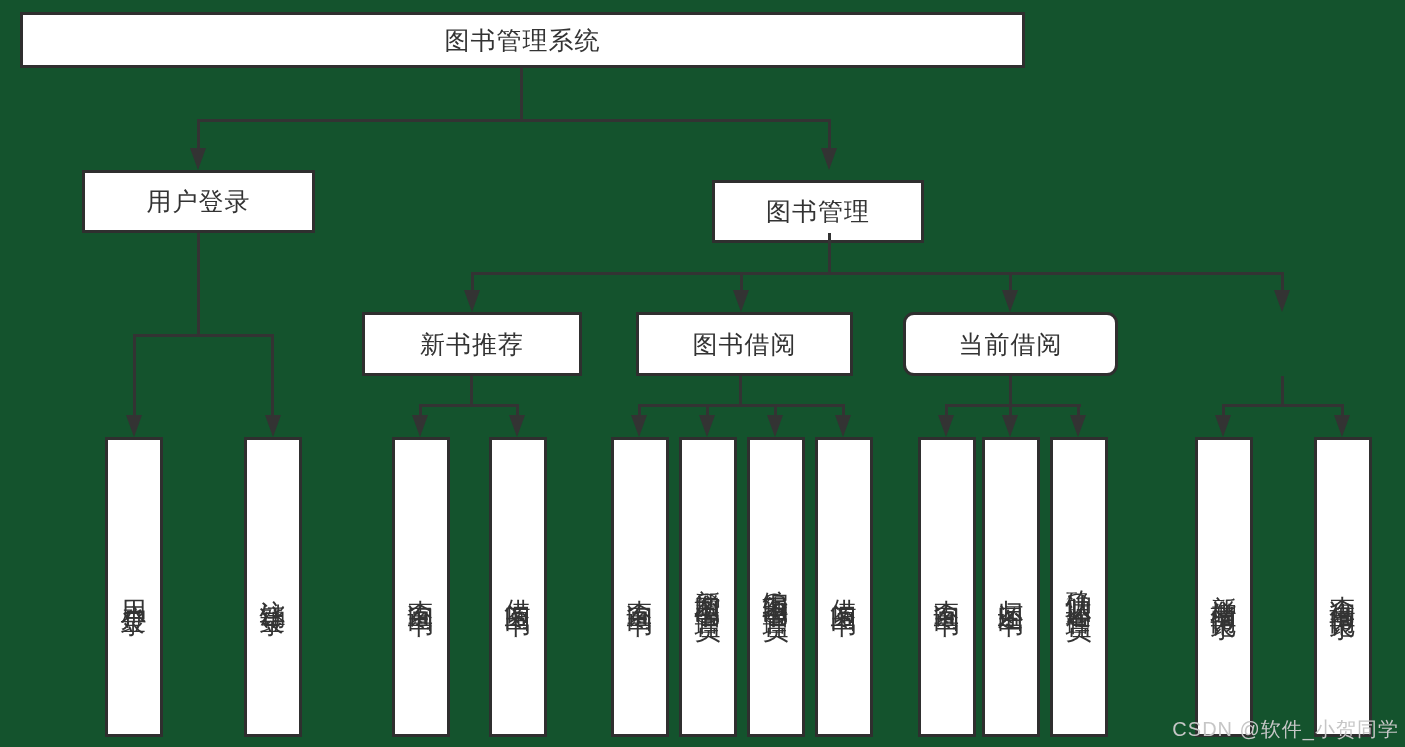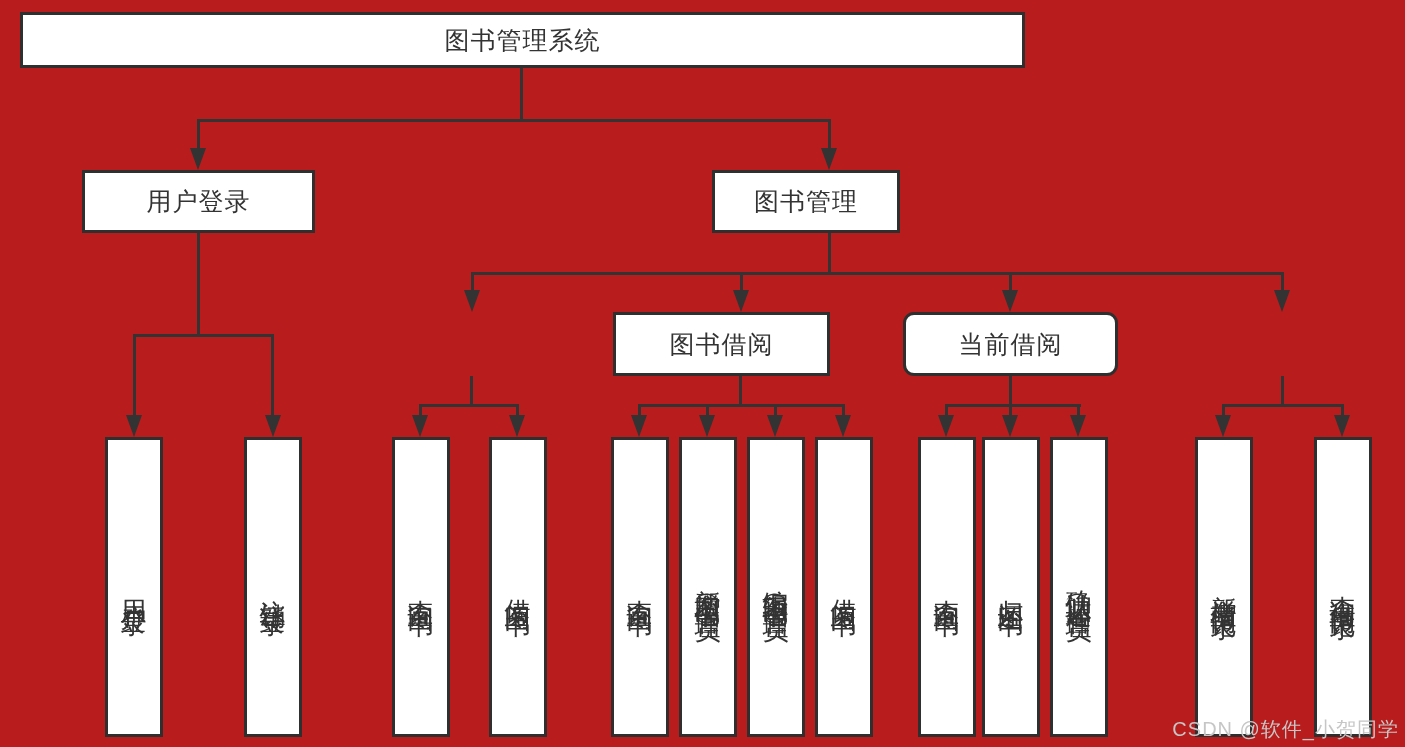--- a/index.html
+++ b/index.html
@@ -1,17 +1,17 @@
 <!DOCTYPE html>
 <html><head>
 <meta charset="utf-8">
 <style>
   html,body{margin:0;padding:0;background:#fff;}
   #canvas{
-    position:relative;width:1405px;height:747px;background:#b91c1c;overflow:hidden;
+    position:relative;width:1405px;height:747px;background:#14532d;overflow:hidden;
     font-family:"Liberation Sans",sans-serif;color:#333333;
   }
   .node{
     position:absolute;box-sizing:border-box;border:3px solid #2f2f2f;background:#ffffff;
     display:flex;align-items:center;justify-content:center;
   }
   .hlabel{font-size:25px;letter-spacing:1px;color:#333333;white-space:nowrap;}
   .leaf{
     position:absolute;box-sizing:border-box;border:3px solid #2f2f2f;background:#ffffff;
     width:58px;height:300px;top:437px;
@@ -48,21 +48,21 @@
     <div class="line h" style="left:197px;top:119px;width:634px;"></div>
     <div class="line v" style="left:197px;top:119px;height:31px;"></div>
     <div class="arrowhead" style="left:190px;top:148px;"></div>
     <div class="line v" style="left:828px;top:119px;height:31px;"></div>
     <div class="arrowhead" style="left:821px;top:148px;"></div>
   </div>
 
   <div class="node" style="left:82px;top:170px;width:233px;height:63px;">
     <span class="hlabel">用户登录</span>
   </div>
-  <div class="node" style="left:712px;top:170px;width:188px;height:63px;">
+  <div class="node" style="left:712px;top:180px;width:212px;height:63px;">
     <span class="hlabel">图书管理</span>
   </div>
 
   <div>
     <div class="line v" style="left:197px;top:233px;height:103px;"></div>
     <div class="line h" style="left:133px;top:334px;width:141px;"></div>
     <div class="line v" style="left:133px;top:334px;height:84px;"></div>
     <div class="arrowhead" style="left:126px;top:415px;"></div>
     <div class="line v" style="left:271px;top:334px;height:84px;"></div>
     <div class="arrowhead" style="left:265px;top:415px;"></div>
@@ -74,21 +74,24 @@
     <div class="line v" style="left:471px;top:272px;height:20px;"></div>
     <div class="arrowhead" style="left:464px;top:290px;"></div>
     <div class="line v" style="left:740px;top:272px;height:20px;"></div>
     <div class="arrowhead" style="left:733px;top:290px;"></div>
     <div class="line v" style="left:1009px;top:272px;height:20px;"></div>
     <div class="arrowhead" style="left:1002px;top:290px;"></div>
     <div class="line v" style="left:1281px;top:272px;height:20px;"></div>
     <div class="arrowhead" style="left:1274px;top:290px;"></div>
   </div>
 
-  <div class="node" style="left:613px;top:312px;width:217px;height:64px;">
+  <div class="node" style="left:362px;top:312px;width:220px;height:64px;">
+    <span class="hlabel">新书推荐</span>
+  </div>
+  <div class="node" style="left:636px;top:312px;width:217px;height:64px;">
     <span class="hlabel">图书借阅</span>
   </div>
   <div class="node" style="left:903px;top:312px;width:215px;height:64px;border-radius:11px;">
     <span class="hlabel">当前借阅</span>
   </div>
 
   <div>
     <div class="line v" style="left:470px;top:376px;height:31px;"></div>
     <div class="line h" style="left:419px;top:404px;width:100px;"></div>
     <div class="line v" style="left:419px;top:404px;height:13px;"></div>

